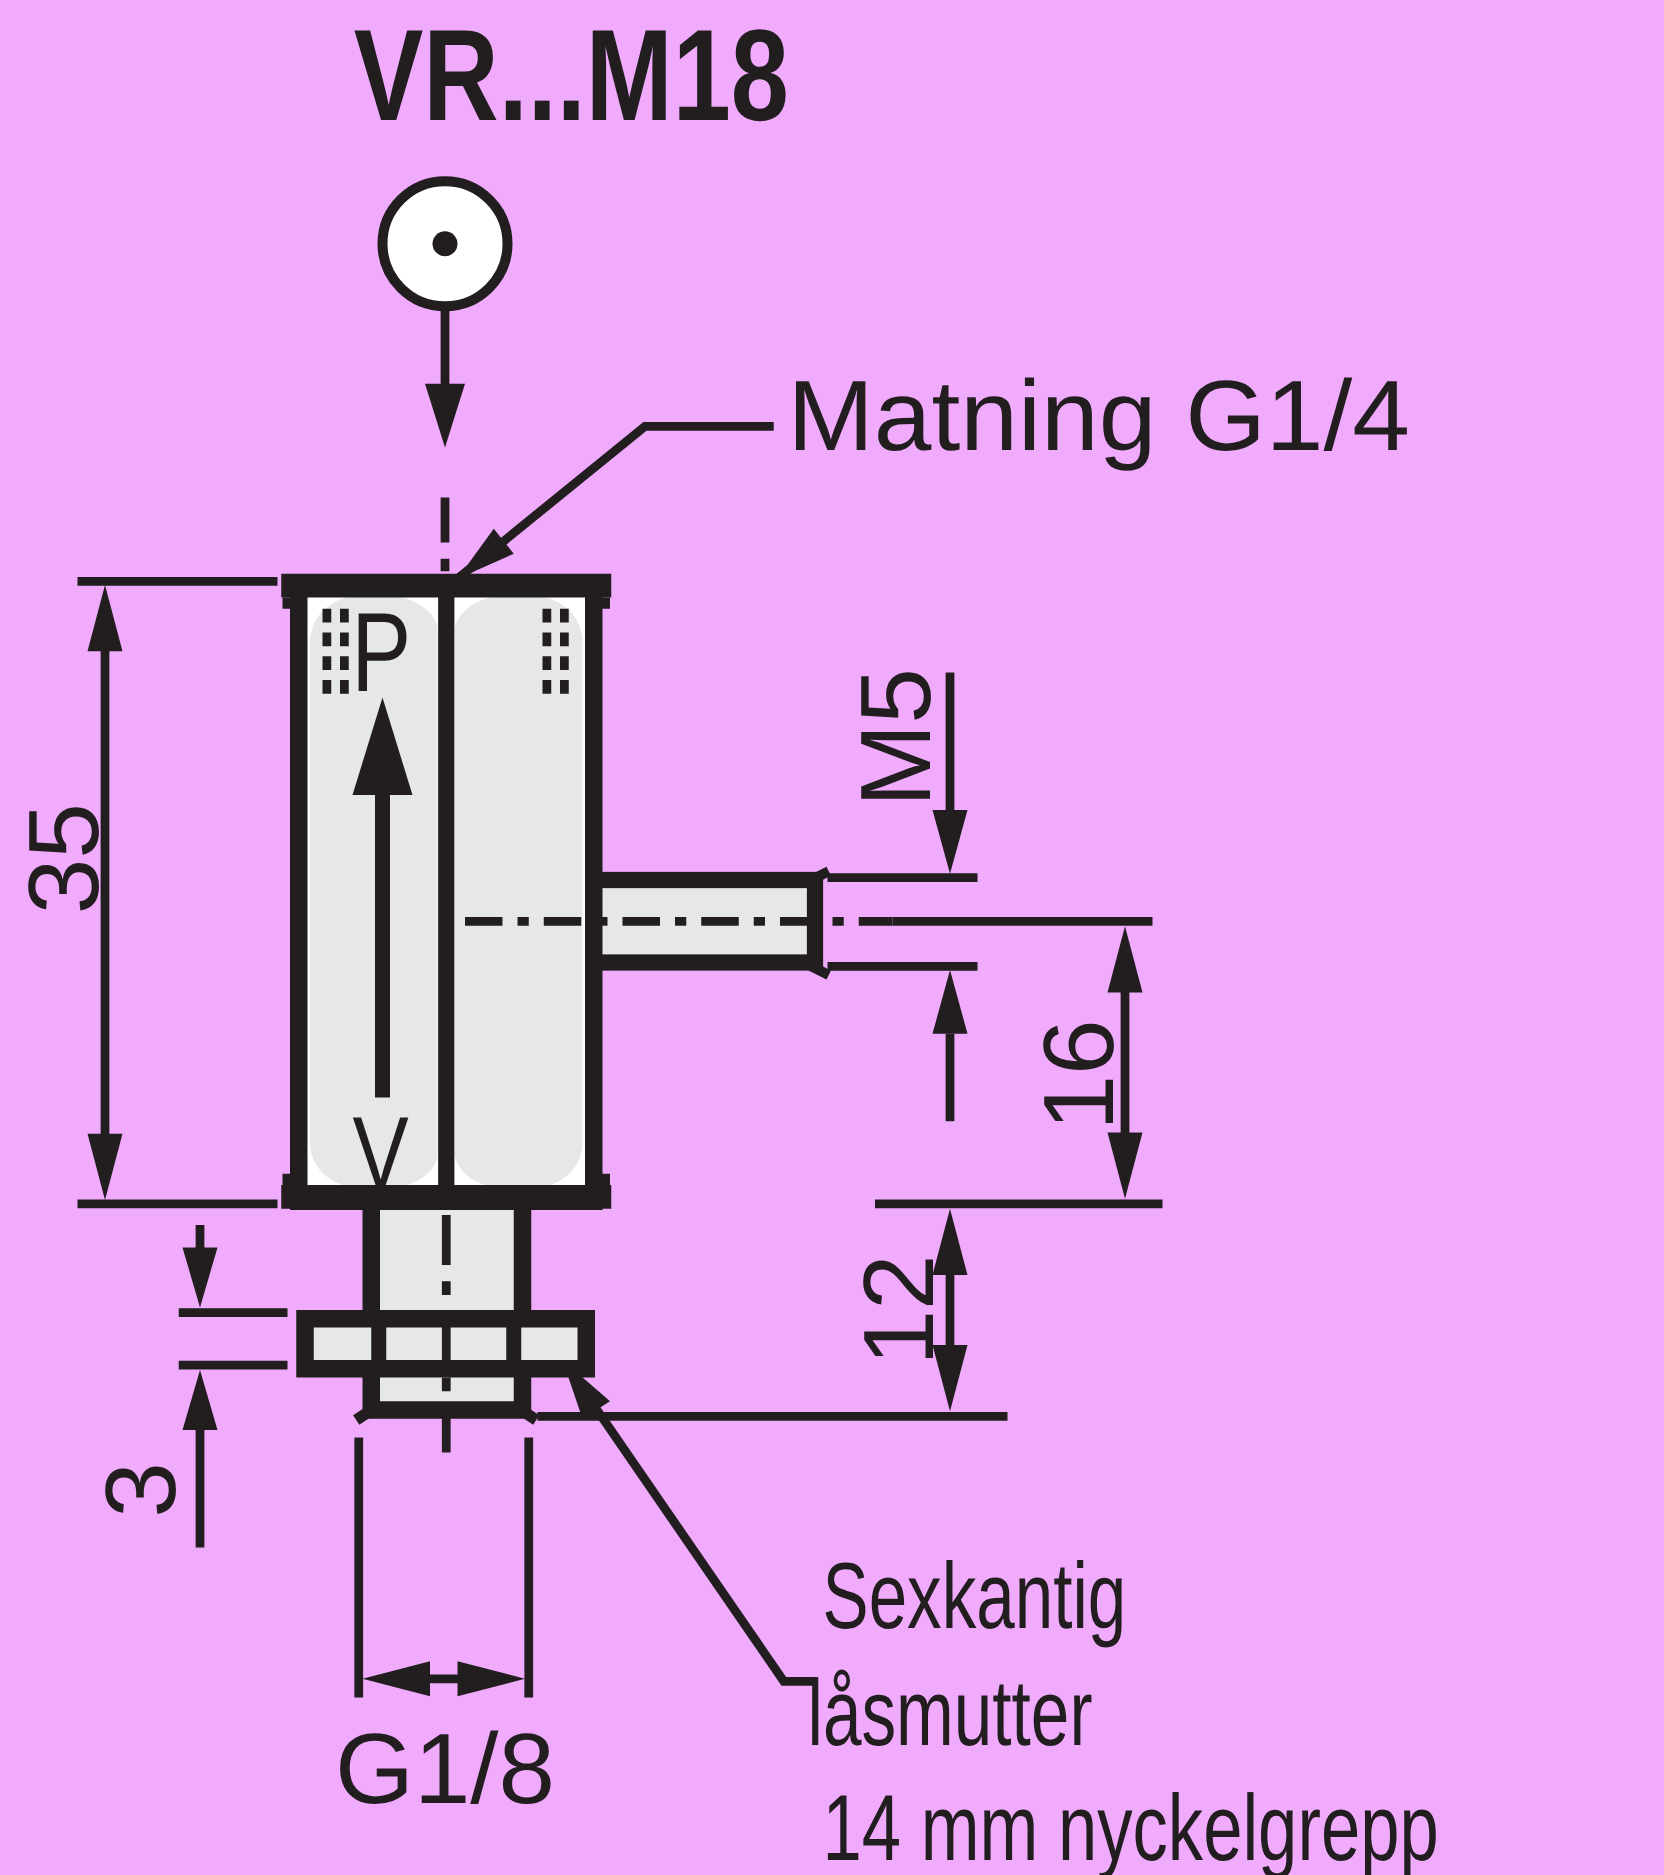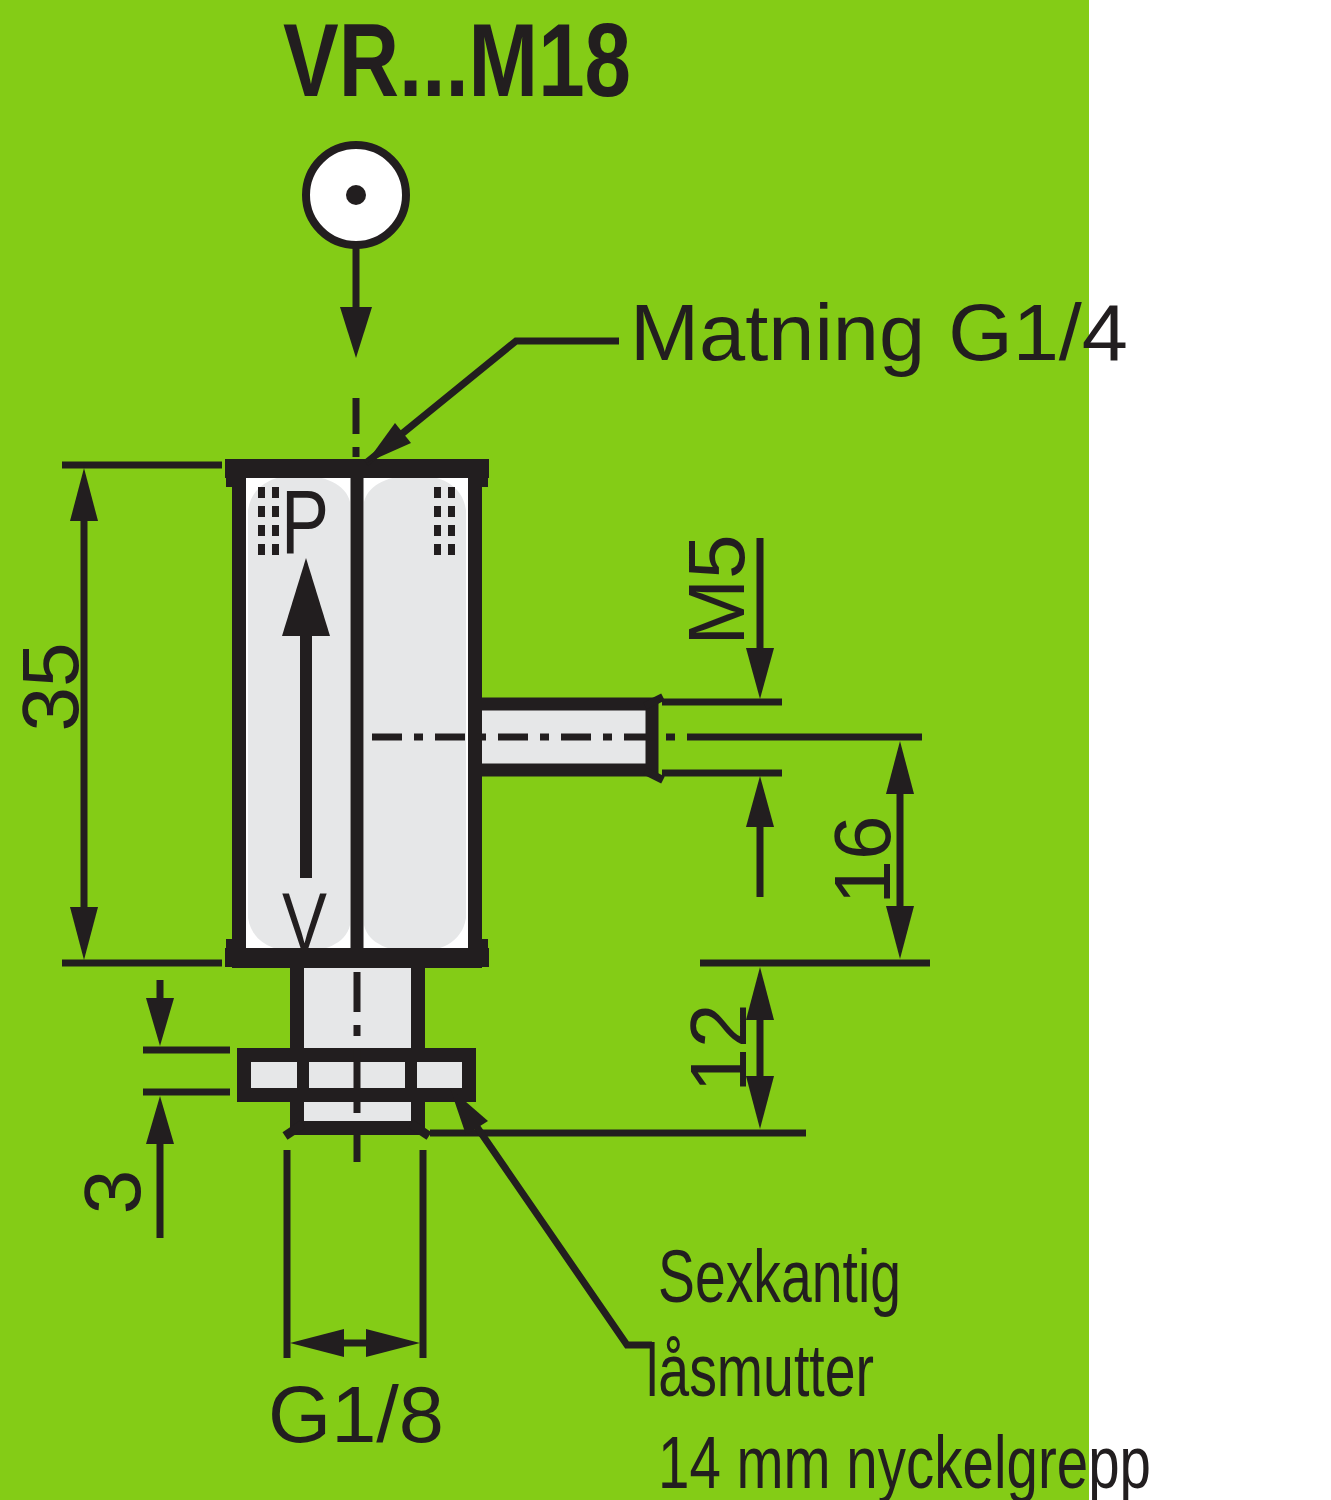--- a/index.html
+++ b/index.html
@@ -5,23 +5,23 @@
   html, body {
     margin: 0;
     padding: 0;
     background: #ffffff;
     width: 1331px;
     height: 1500px;
     overflow: hidden;
   }
   .stage {
     position: relative;
-    width: 1089px;
+    width: 1331px;
     height: 1500px;
-    background: #84cc16;
+    background: #f0abfc;
   }
   svg { display: block; }
   
   .ln   { stroke: #221e1f; fill: none; stroke-linecap: butt; }
   .w14  { stroke-width: 14; }
   .w13  { stroke-width: 13; }
   .w12  { stroke-width: 12; }
   .w9   { stroke-width: 9; }
   .w8   { stroke-width: 8; }
   .w7   { stroke-width: 7; }

